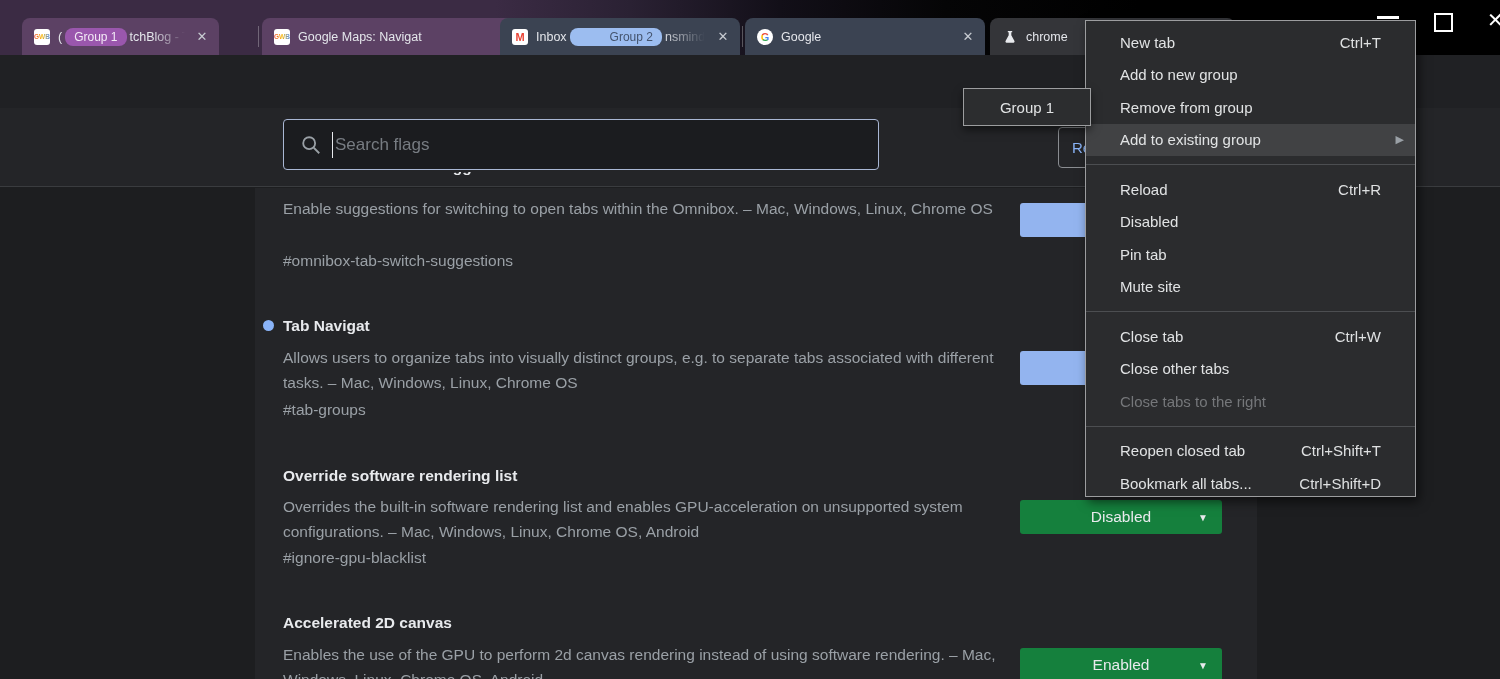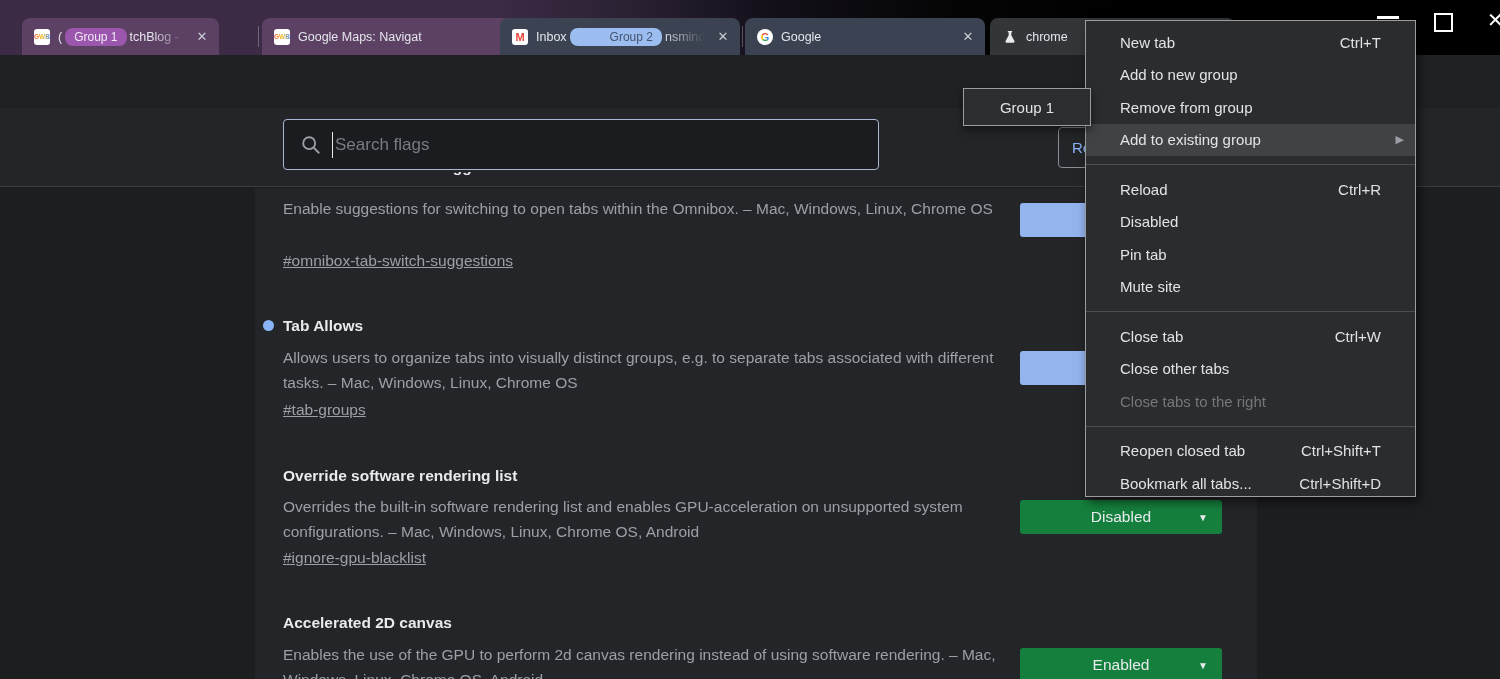--- a/index.html
+++ b/index.html
@@ -62,21 +62,21 @@
   .caret { width:1px; height:26px; background:#e8eaed; flex:none; }
   .search-input { flex:1; background:transparent; border:none; outline:none; color:#e8eaed;
     font-size:17px; font-family:"Liberation Sans",sans-serif; padding-left:2px; }
   .search-input::placeholder { color:#777c82; }
   .reset-btn { position:absolute; left:1058px; top:19px; width:152px; height:41px;
     border:1px solid #8a8d91; border-radius:4px; color:#8ab4f8; font-size:15px;
     display:flex; align-items:center; justify-content:center; }
 
   .flag-title { position:absolute; font-size:15.5px; font-weight:bold; color:#e8eaed; z-index:1; }
   .flag-desc { position:absolute; width:740px; font-size:15.5px; line-height:25px; color:#9aa0a6; z-index:1; }
-  .flag-link { position:absolute; font-size:15.5px; color:#9aa0a6; text-decoration:underline; z-index:1; }
+  .flag-link { position:absolute; font-size:15.5px; color:#9aa0a6; z-index:1; }
   .flag-dot { position:absolute; left:263px; width:11px; height:11px; border-radius:50%; background:#8ab4f8; z-index:1; }
   .sliver { position:absolute; left:283px; top:172px; width:420px; height:6px; overflow:hidden; z-index:3; }
   .sliver span { display:block; margin-top:-14px; font-size:15.5px; font-weight:bold; color:#e8eaed; }
 
   .sel { position:absolute; left:1020px; width:202px; height:34px; border-radius:3px;
     display:flex; align-items:center; justify-content:center; font-size:15.5px; z-index:2; }
   .sel .arr { position:absolute; right:14px; font-size:10px; }
   .sel-blue { background:#93b4ef; color:#1c2b46; }
   .sel-dark { background:#15803d; color:#e8eaed; }
 
@@ -177,21 +177,21 @@
       <span>Omnibox tab switch suggestions</span>
     </div>
   <div class="flag-desc" style="left:283px;top:196px;">Enable suggestions for switching to open tabs within the Omnibox. – Mac, Windows, Linux, Chrome OS</div>
   <a class="flag-link" style="left:283px;top:252px;">#omnibox-tab-switch-suggestions</a>
   <div class="sel sel-blue" style="top:203px;">
     <span>Enabled</span>
       <span class="arr">▼</span>
   </div>
 
   <div class="flag-dot" style="top:320px;"></div>
-  <div class="flag-title" style="left:283px;top:317px;">Tab Allows</div>
+  <div class="flag-title" style="left:283px;top:317px;">Tab Navigat</div>
   <div class="flag-desc" style="left:283px;top:345px;">Allows users to organize tabs into visually distinct groups, e.g. to separate tabs associated with different tasks. – Mac, Windows, Linux, Chrome OS</div>
   <a class="flag-link" style="left:283px;top:401px;">#tab-groups</a>
   <div class="sel sel-blue" style="top:351px;">
     <span>Enabled</span>
       <span class="arr">▼</span>
   </div>
 
   <div class="flag-title" style="left:283px;top:467px;">Override software rendering list</div>
   <div class="flag-desc" style="left:283px;top:494px;">Overrides the built-in software rendering list and enables GPU-acceleration on unsupported system configurations. – Mac, Windows, Linux, Chrome OS, Android</div>
   <a class="flag-link" style="left:283px;top:549px;">#ignore-gpu-blacklist</a>

